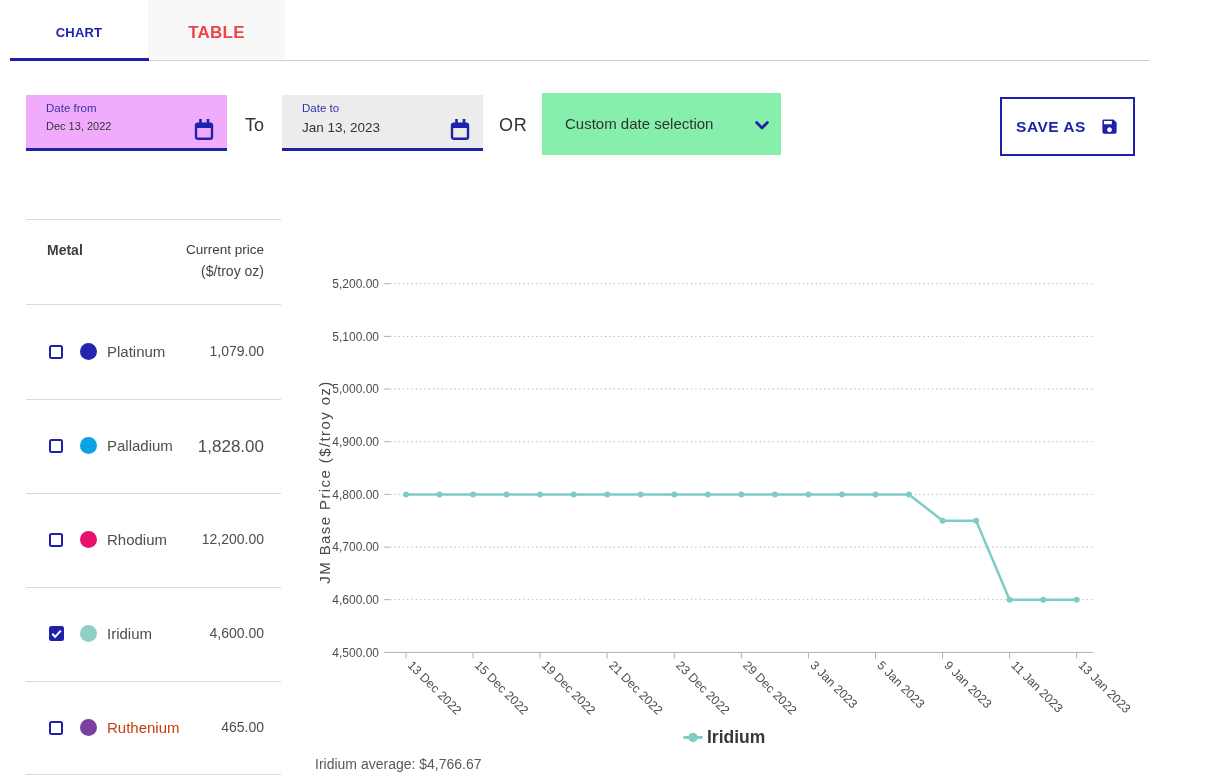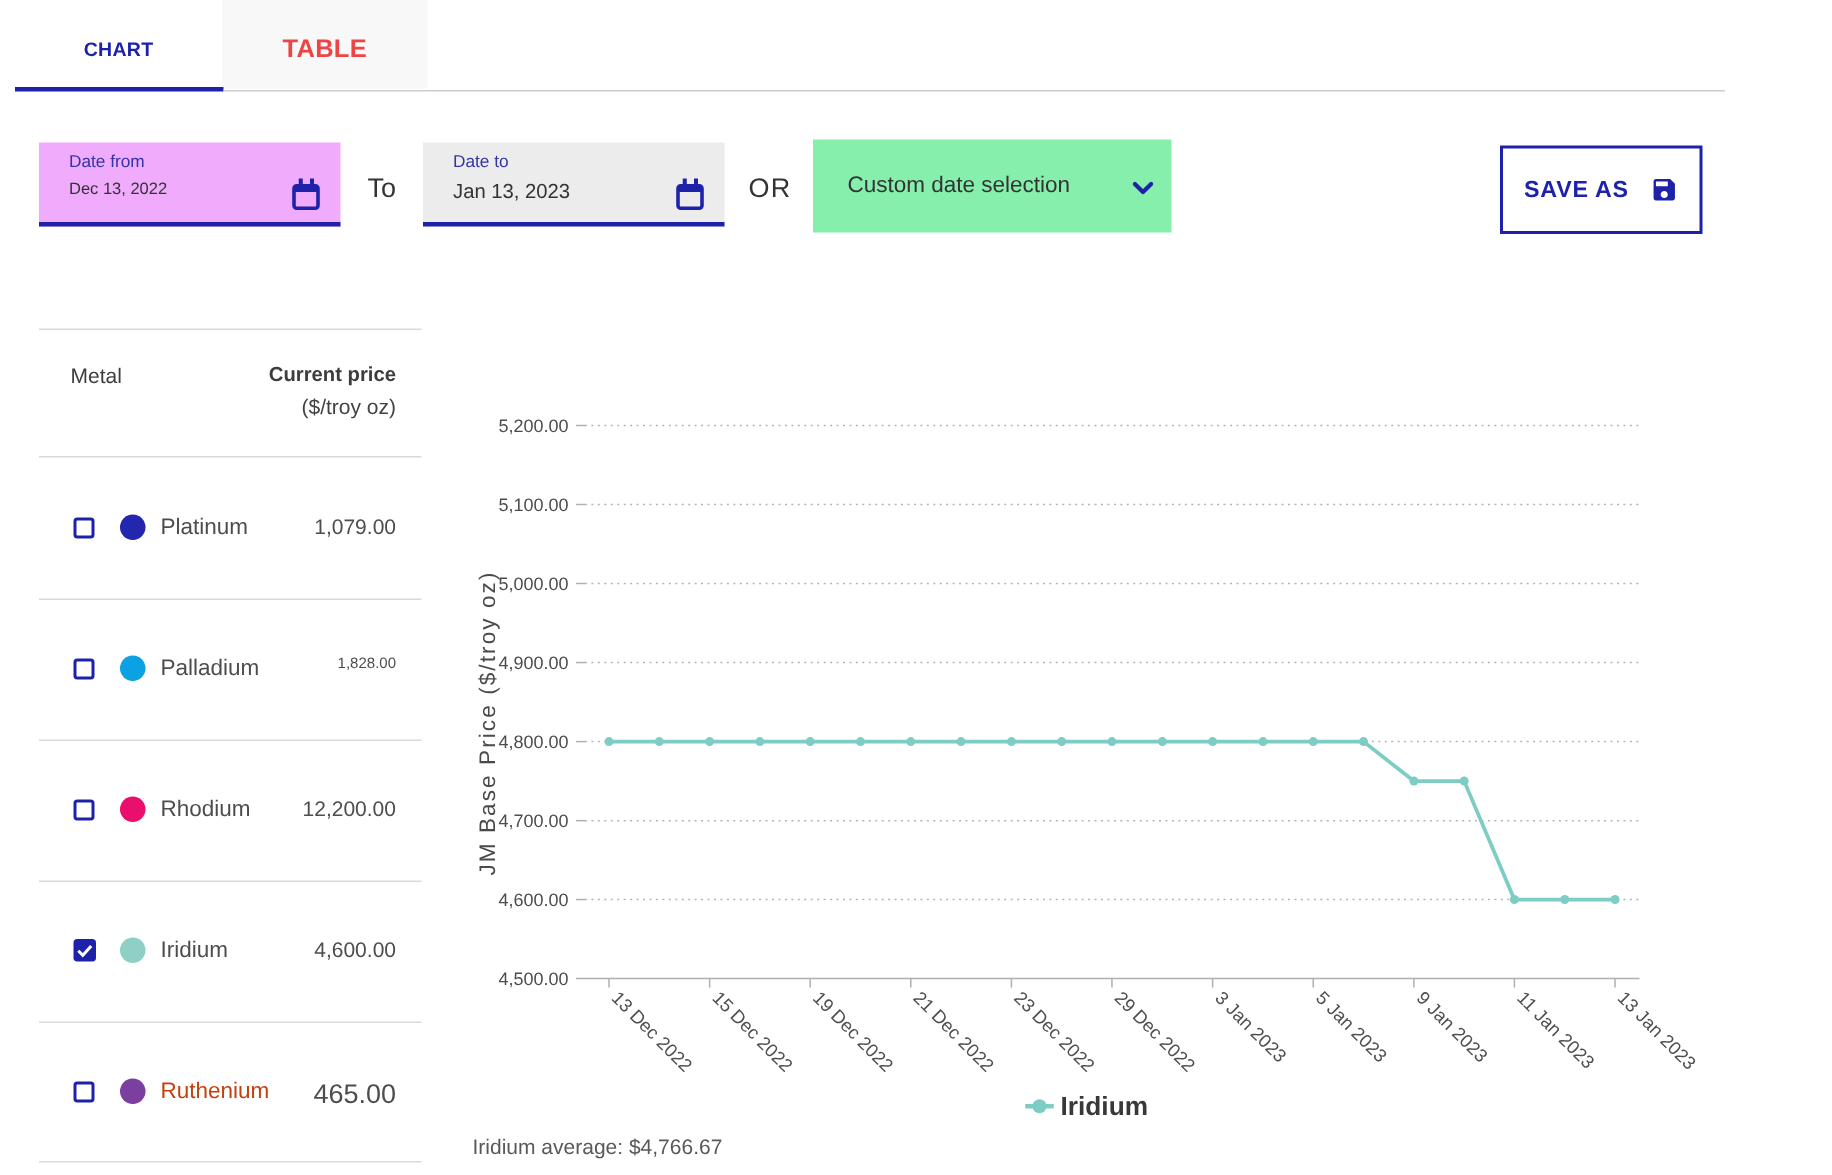--- a/index.html
+++ b/index.html
@@ -51,45 +51,45 @@
     </svg>
 </div>
 
 <div style="position:absolute;left:26px;top:219.0px;width:255px;height:1px;background:#d9d9d9"></div>
 <div style="position:absolute;left:26px;top:304.0px;width:255px;height:1px;background:#d9d9d9"></div>
 <div style="position:absolute;left:26px;top:398.5px;width:255px;height:1px;background:#d9d9d9"></div>
 <div style="position:absolute;left:26px;top:492.5px;width:255px;height:1px;background:#d9d9d9"></div>
 <div style="position:absolute;left:26px;top:586.5px;width:255px;height:1px;background:#d9d9d9"></div>
 <div style="position:absolute;left:26px;top:680.5px;width:255px;height:1px;background:#d9d9d9"></div>
 <div style="position:absolute;left:26px;top:773.5px;width:255px;height:1px;background:#d9d9d9"></div>
-<div class="abs" style="left:47px;top:242px;font-size:14px;font-weight:normal;color:#3d3d3d">Metal</div>
-<div class="abs" style="left:107px;top:242px;width:157px;text-align:right;font-size:13.5px;font-weight:bold;color:#3d3d3d">Current price</div>
+<div class="abs" style="left:47px;top:242px;font-size:14px;font-weight:bold;color:#3d3d3d">Metal</div>
+<div class="abs" style="left:107px;top:242px;width:157px;text-align:right;font-size:13.5px;font-weight:normal;color:#3d3d3d">Current price</div>
 <div class="abs" style="left:107px;top:263px;width:157px;text-align:right;font-size:14px;color:#434343">($/troy oz)</div>
 <div style="position:absolute;left:49px;top:344.5px;width:14px;height:14px;border:2.2px solid #1e22aa;border-radius:2.5px;box-sizing:border-box"></div>
 <div style="position:absolute;left:80px;top:343.0px;width:17px;height:17px;border-radius:50%;background:#2227ad"></div>
 <div style="position:absolute;left:107px;top:342.5px;font-size:15px;color:#4d4d4d">Platinum</div>
 <div style="position:absolute;left:107px;top:342.5px;width:157px;text-align:right;font-size:14px;color:#4d4d4d">1,079.00</div>
 <div style="position:absolute;left:49px;top:438.5px;width:14px;height:14px;border:2.2px solid #1e22aa;border-radius:2.5px;box-sizing:border-box"></div>
 <div style="position:absolute;left:80px;top:437.0px;width:17px;height:17px;border-radius:50%;background:#0ba1e2"></div>
 <div style="position:absolute;left:107px;top:436.5px;font-size:15px;color:#4d4d4d">Palladium</div>
-<div style="position:absolute;left:107px;top:436.5px;width:157px;text-align:right;font-size:10px;color:#4d4d4d">1,828.00</div>
+<div style="position:absolute;left:107px;top:436.5px;width:157px;text-align:right;font-size:17px;color:#4d4d4d">1,828.00</div>
 <div style="position:absolute;left:49px;top:532.5px;width:14px;height:14px;border:2.2px solid #1e22aa;border-radius:2.5px;box-sizing:border-box"></div>
 <div style="position:absolute;left:80px;top:531.0px;width:17px;height:17px;border-radius:50%;background:#e8106c"></div>
 <div style="position:absolute;left:107px;top:530.5px;font-size:15px;color:#4d4d4d">Rhodium</div>
 <div style="position:absolute;left:107px;top:530.5px;width:157px;text-align:right;font-size:14px;color:#4d4d4d">12,200.00</div>
 <div style="position:absolute;left:49px;top:626.0px;width:15px;height:15px;background:#1e22aa;border-radius:2.5px"><svg width="15" height="15" viewBox="0 0 15 15">
       <polyline points="3.2,7.8 6.2,10.8 11.8,4.6" fill="none" stroke="#fff" stroke-width="2"></polyline>
     </svg></div>
 <div style="position:absolute;left:80px;top:625.0px;width:17px;height:17px;border-radius:50%;background:#8fd0c6"></div>
 <div style="position:absolute;left:107px;top:624.5px;font-size:15px;color:#4d4d4d">Iridium</div>
 <div style="position:absolute;left:107px;top:624.5px;width:157px;text-align:right;font-size:14px;color:#4d4d4d">4,600.00</div>
 <div style="position:absolute;left:49px;top:720.5px;width:14px;height:14px;border:2.2px solid #1e22aa;border-radius:2.5px;box-sizing:border-box"></div>
 <div style="position:absolute;left:80px;top:719.0px;width:17px;height:17px;border-radius:50%;background:#7b3fa0"></div>
 <div style="position:absolute;left:107px;top:718.5px;font-size:15px;color:#c2410c">Ruthenium</div>
-<div style="position:absolute;left:107px;top:718.5px;width:157px;text-align:right;font-size:18px;color:#4d4d4d">465.00</div>
+<div style="position:absolute;left:107px;top:718.5px;width:157px;text-align:right;font-size:14px;color:#4d4d4d">465.00</div>
 
 <svg style="position:absolute;left:300px;top:250px" width="921" height="533" viewBox="300 250 921 533">
 <text x="330" y="482" transform="rotate(-90 330 482)" text-anchor="middle" font-family="Liberation Sans, sans-serif" font-size="15" letter-spacing="1.4" fill="#4a4a4a">JM Base Price ($/troy oz)</text>
 <text x="379" y="287.9" text-anchor="end" font-family="Liberation Sans, sans-serif" font-size="12" fill="#4d4d4d">5,200.00</text>
 <line x1="384" y1="283.7" x2="390" y2="283.7" stroke="#b0b0b0" stroke-width="1"></line>
 <line x1="390" y1="283.7" x2="1093" y2="283.7" stroke="#b3b3b3" stroke-width="1" stroke-dasharray="1.3 3"></line>
 <text x="379" y="340.6" text-anchor="end" font-family="Liberation Sans, sans-serif" font-size="12" fill="#4d4d4d">5,100.00</text>
 <line x1="384" y1="336.4" x2="390" y2="336.4" stroke="#b0b0b0" stroke-width="1"></line>
 <line x1="390" y1="336.4" x2="1093" y2="336.4" stroke="#b3b3b3" stroke-width="1" stroke-dasharray="1.3 3"></line>
 <text x="379" y="393.2" text-anchor="end" font-family="Liberation Sans, sans-serif" font-size="12" fill="#4d4d4d">5,000.00</text>

